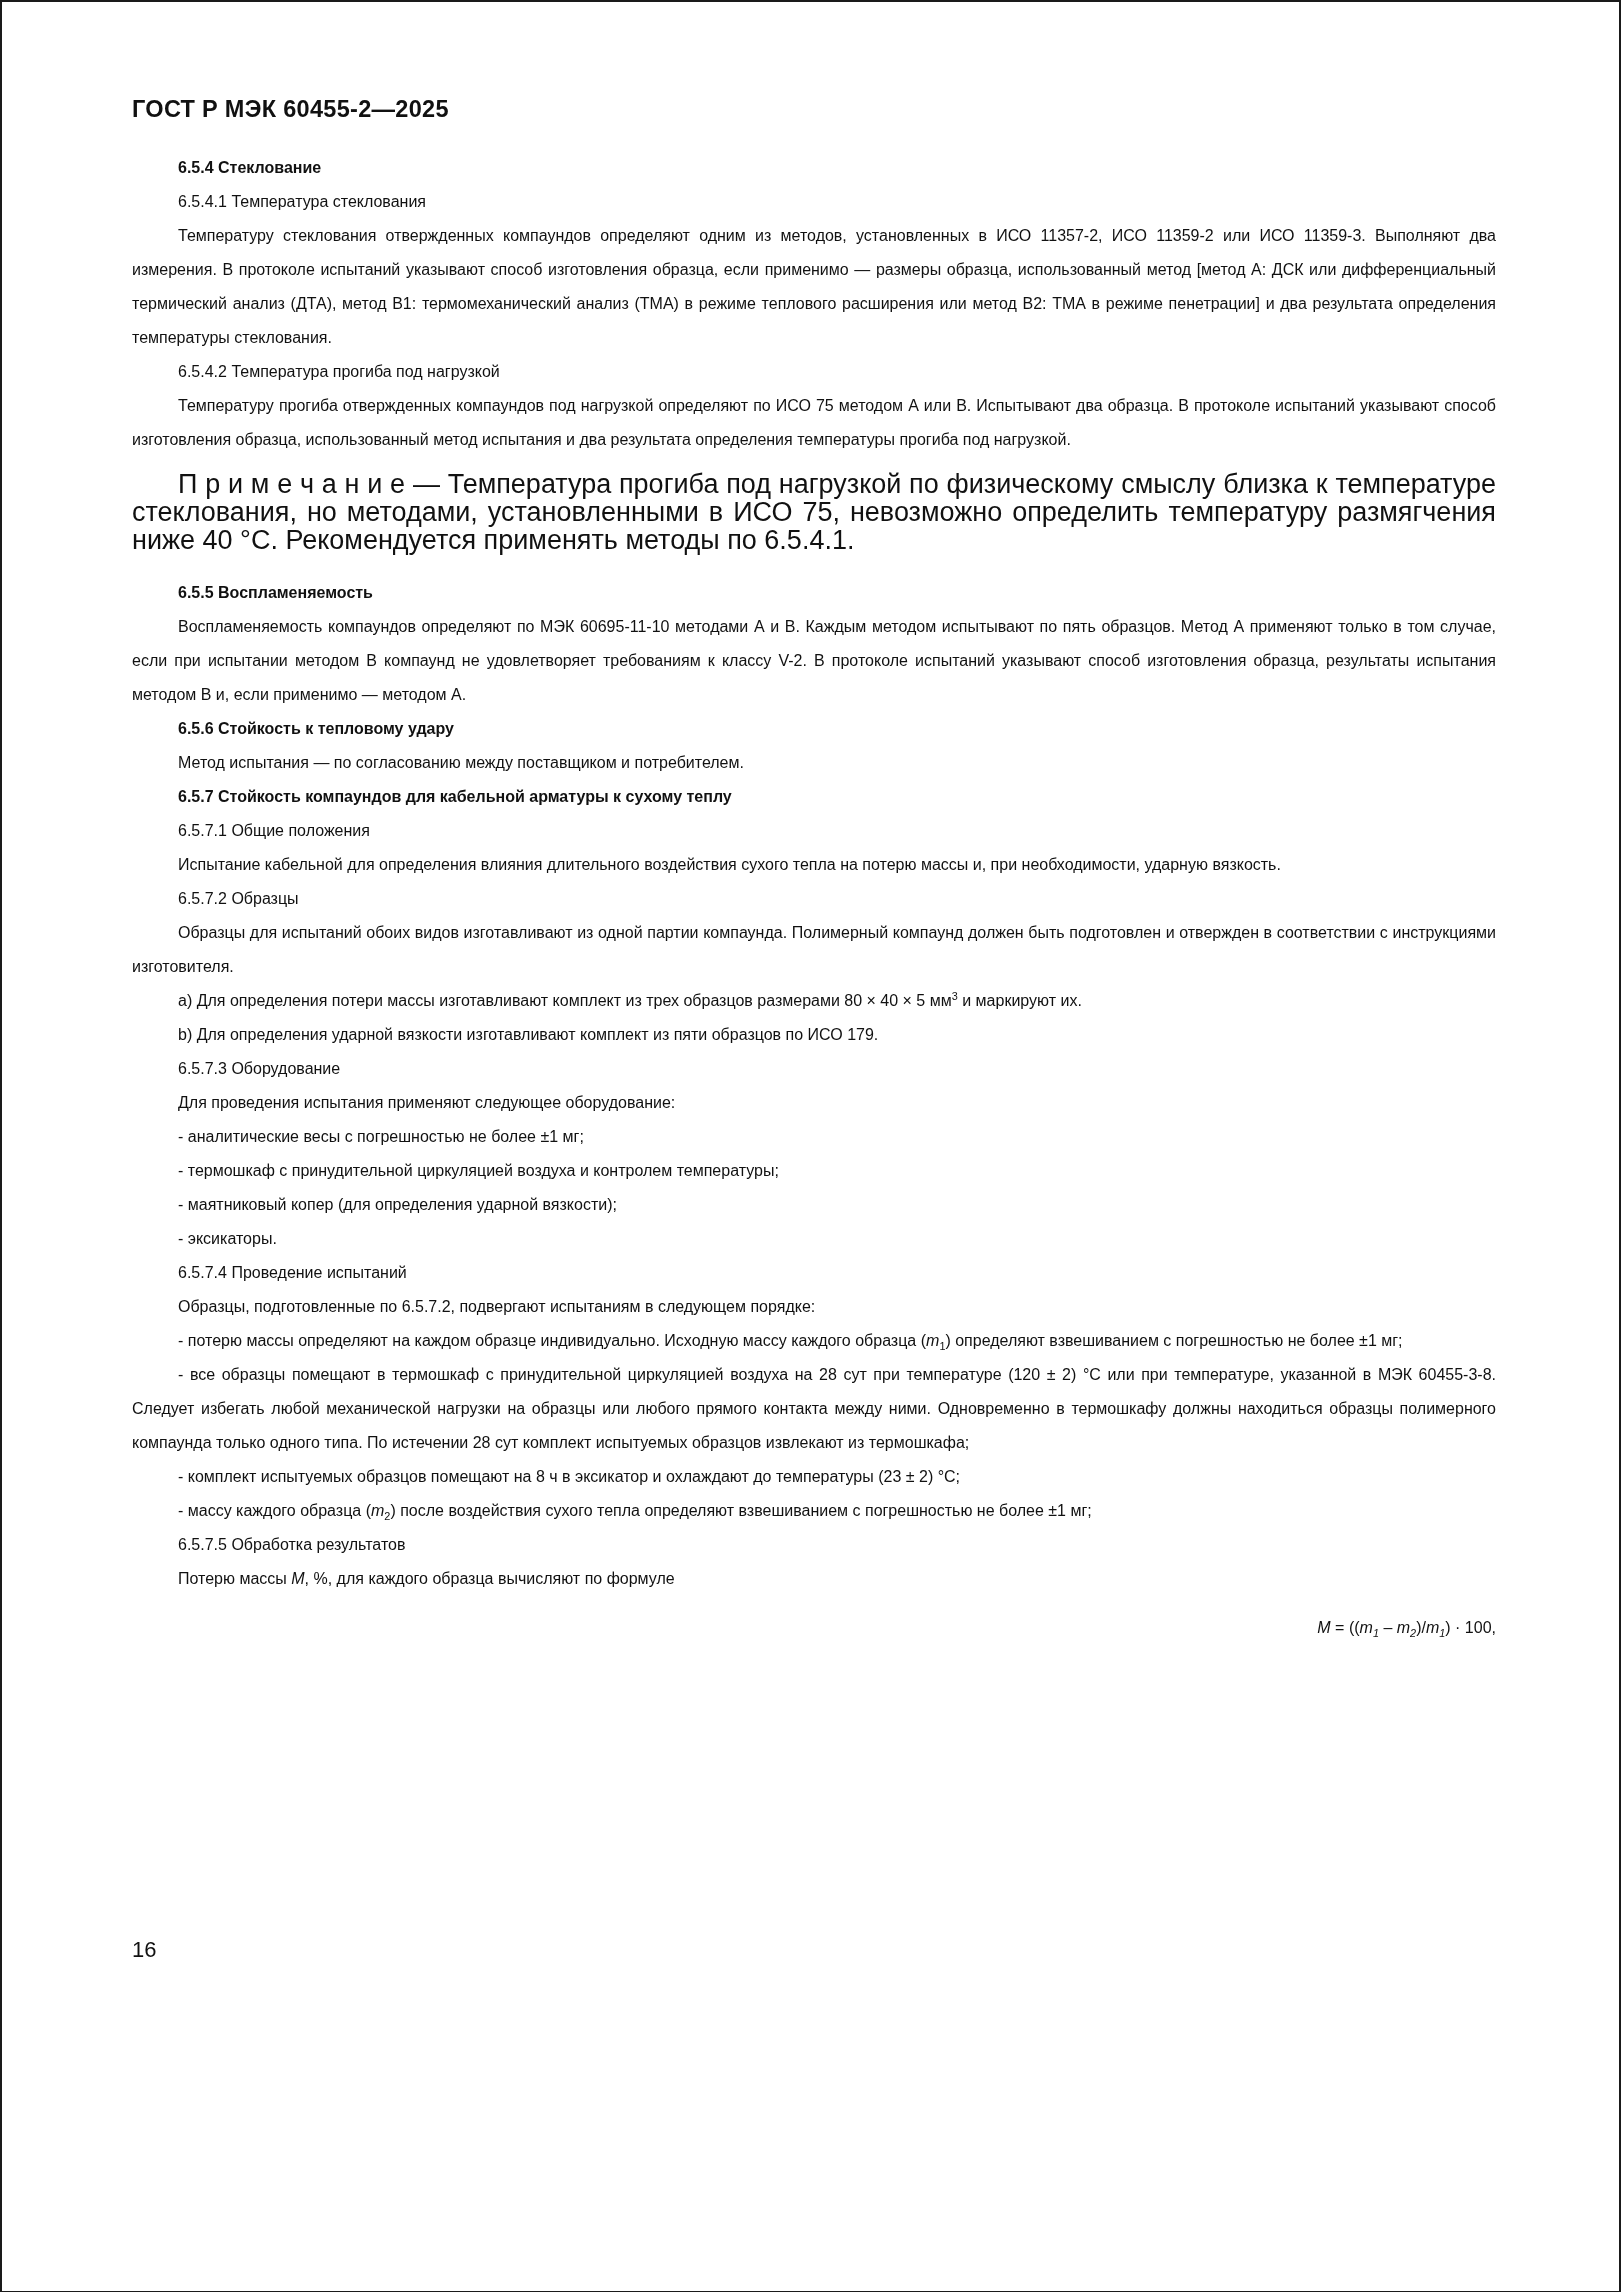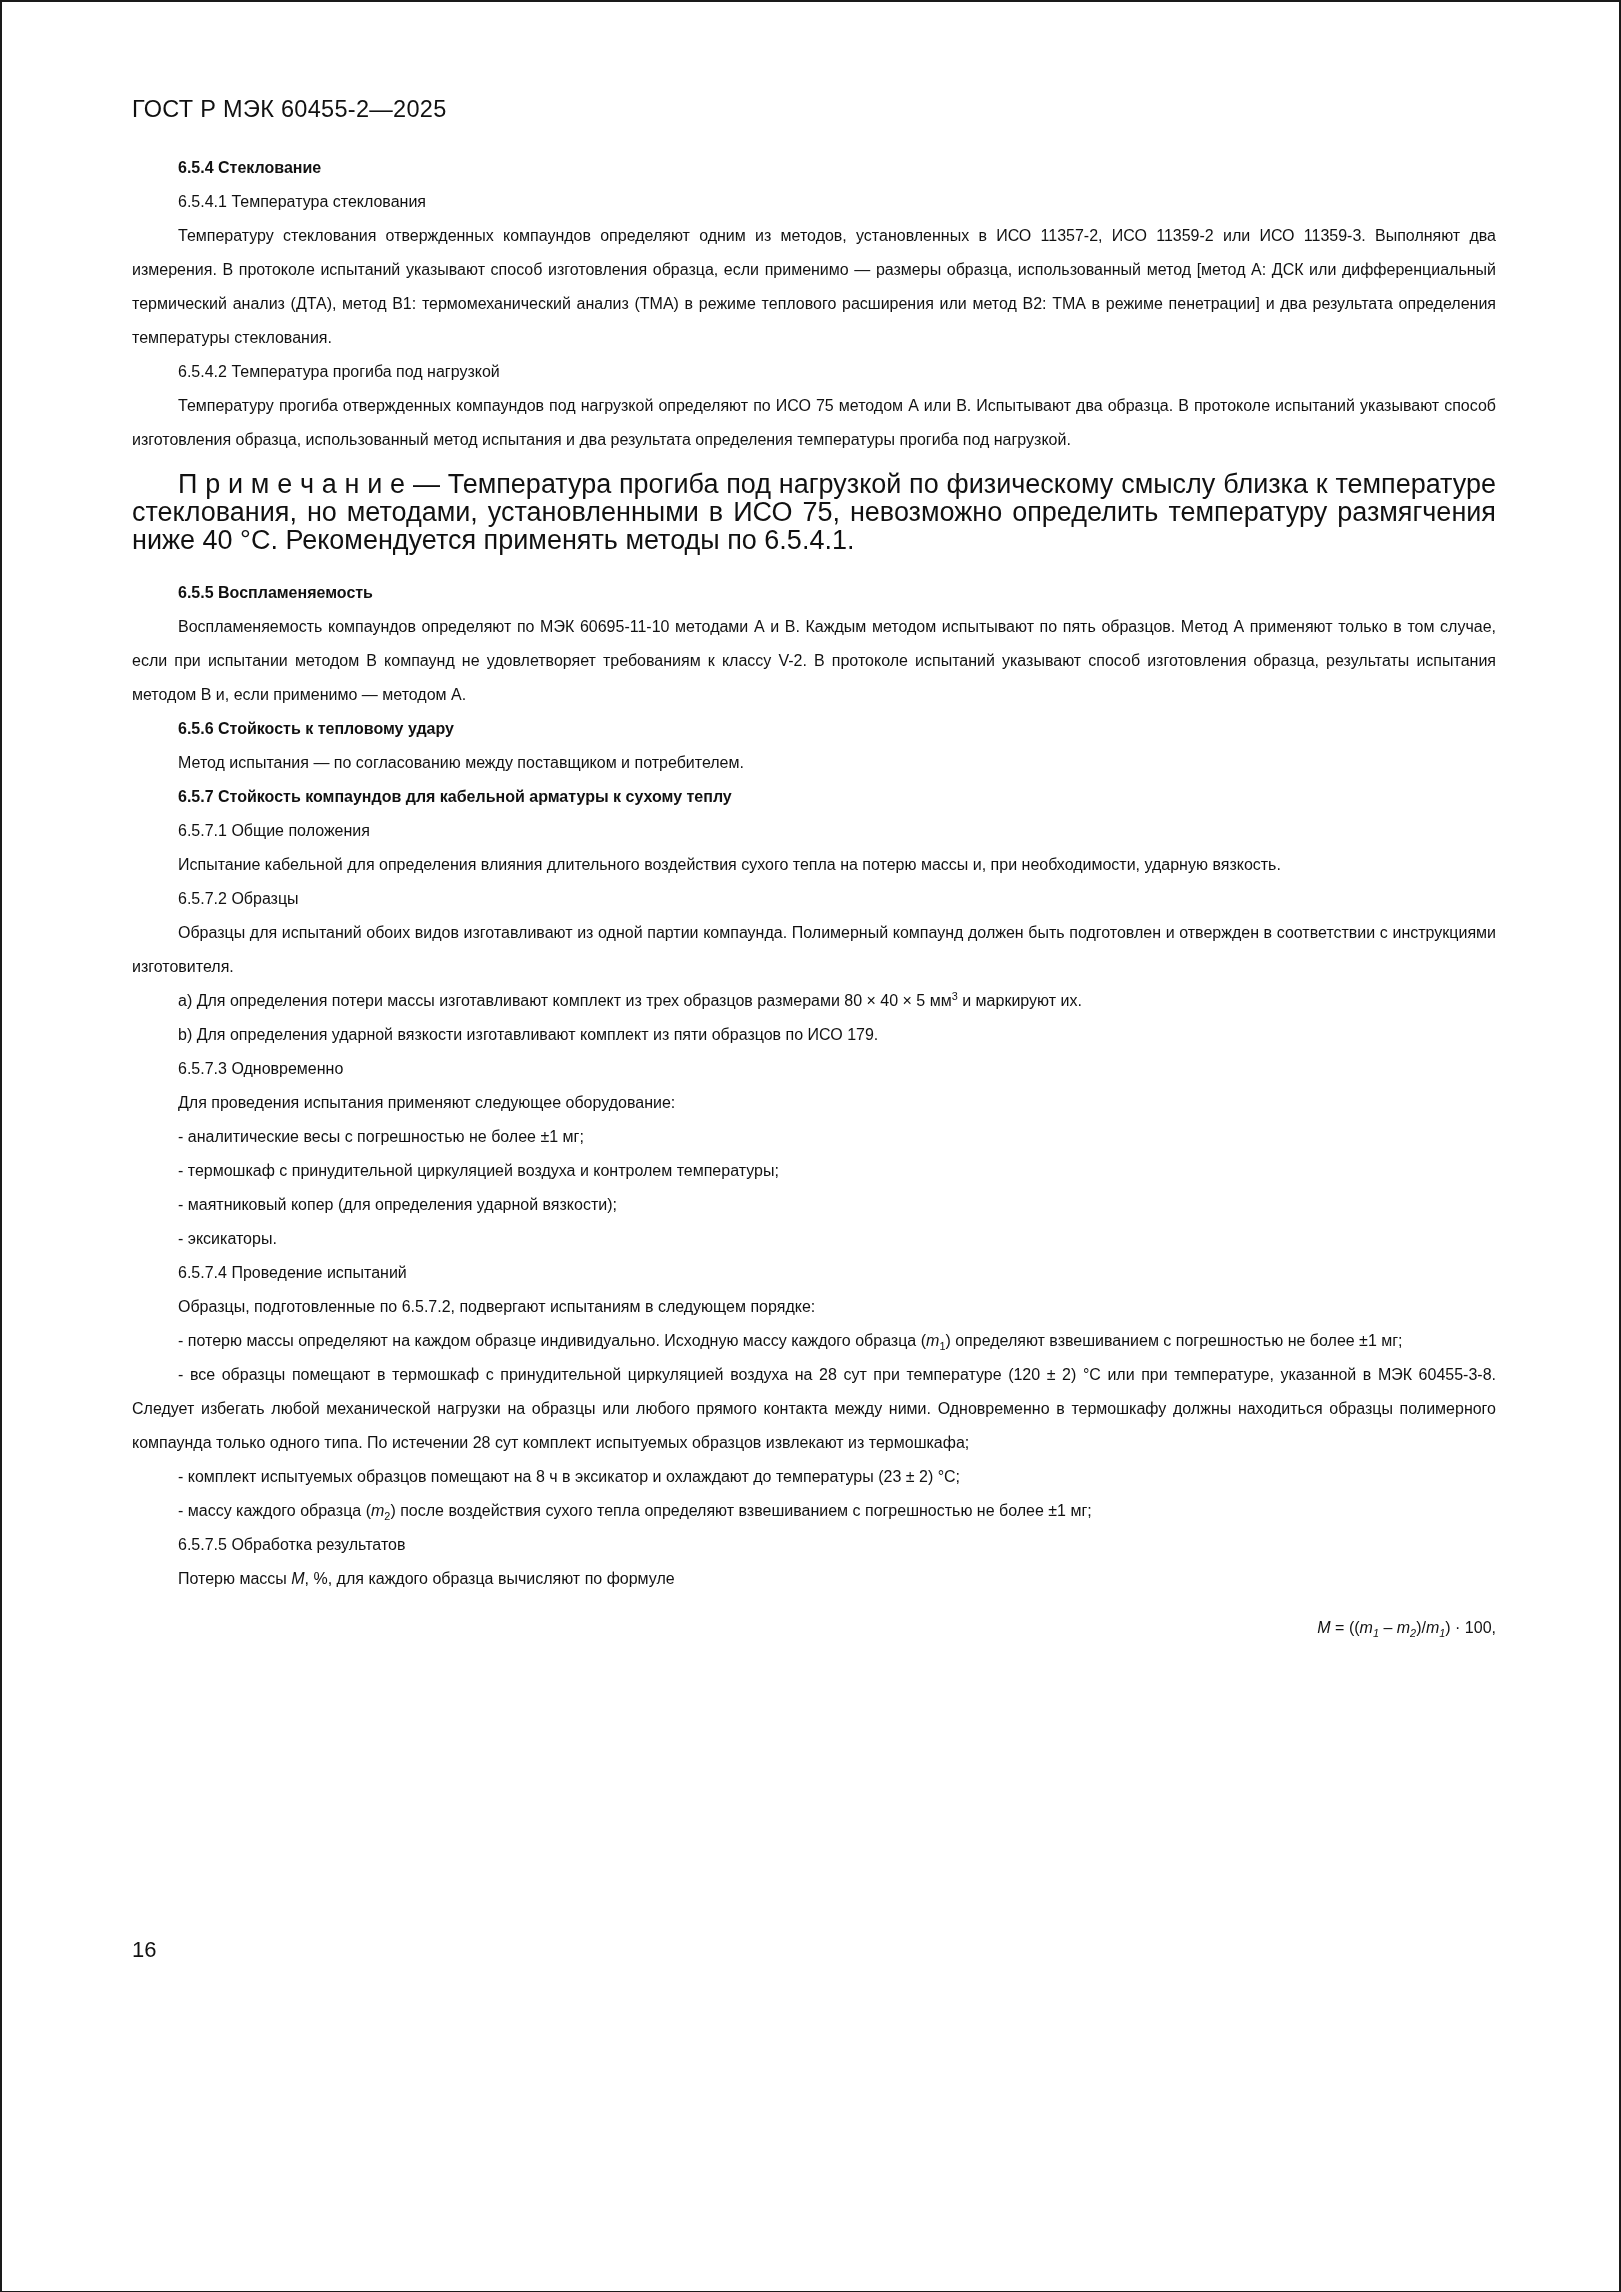--- a/index.html
+++ b/index.html
@@ -12,21 +12,21 @@
     border: 2px solid #1a1a1a;
     font-family: "Liberation Sans", sans-serif;
     color: #111111;
     overflow: hidden;
   }
   .doc-header {
     position: absolute;
     top: 94px;
     left: 130px;
     font-size: 23.5px;
-    font-weight: normal;
+    font-weight: bold;
     letter-spacing: 0.3px;
   }
   .content {
     position: absolute;
     top: 149px;
     left: 130px;
     width: 1364px;
   }
   .para {
     margin: 0;
@@ -81,21 +81,21 @@
 
     <p class="para bold">6.5.7 Стойкость компаундов для кабельной арматуры к сухому теплу</p>
     <p class="para">6.5.7.1 Общие положения</p>
     <p class="para">Испытание кабельной для определения влияния длительного воздействия сухого тепла на потерю массы и, при необходимости, ударную вязкость.</p>
     <p class="para">6.5.7.2 Образцы</p>
     <p class="para">Образцы для испытаний обоих видов изготавливают из одной партии компаунда. Полимерный компаунд должен быть подготовлен и отвержден в соответствии с инструкциями изготовителя.</p>
 
     <p class="para"><span>а) Для определения потери массы изготавливают комплект из трех образцов размерами 80 × 40 × 5 мм</span><sup>3</sup><span> и маркируют их.</span></p>
     <p class="para">b) Для определения ударной вязкости изготавливают комплект из пяти образцов по ИСО 179.</p>
 
-    <p class="para">6.5.7.3 Одновременно</p>
+    <p class="para">6.5.7.3 Оборудование</p>
     <p class="para">Для проведения испытания применяют следующее оборудование:</p>
     <p class="para">- аналитические весы с погрешностью не более ±1 мг;</p>
     <p class="para">- термошкаф с принудительной циркуляцией воздуха и контролем температуры;</p>
     <p class="para">- маятниковый копер (для определения ударной вязкости);</p>
     <p class="para">- эксикаторы.</p>
 
     <p class="para">6.5.7.4 Проведение испытаний</p>
     <p class="para">Образцы, подготовленные по 6.5.7.2, подвергают испытаниям в следующем порядке:</p>
 
     <p class="para"><span>- потерю массы определяют на каждом образце индивидуально. Исходную массу каждого образца (</span><span class="var">m</span><sub>1</sub><span>) определяют взвешиванием с погрешностью не более ±1 мг;</span></p>

